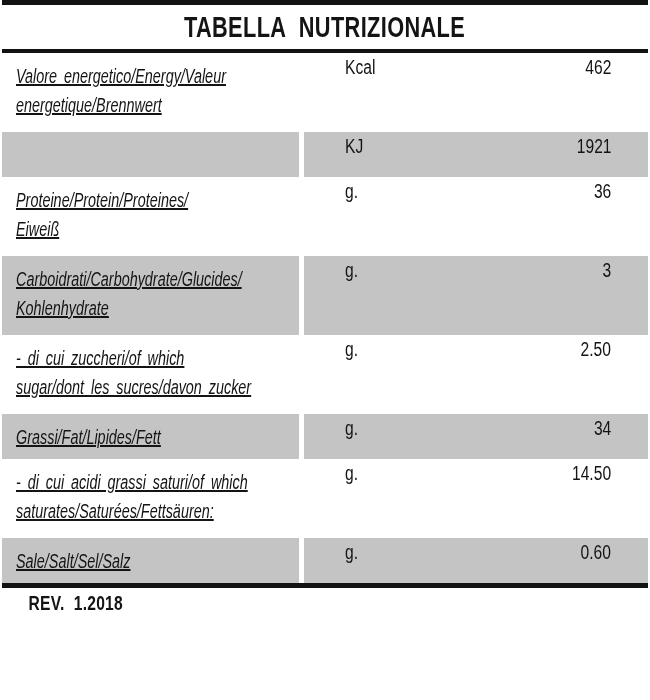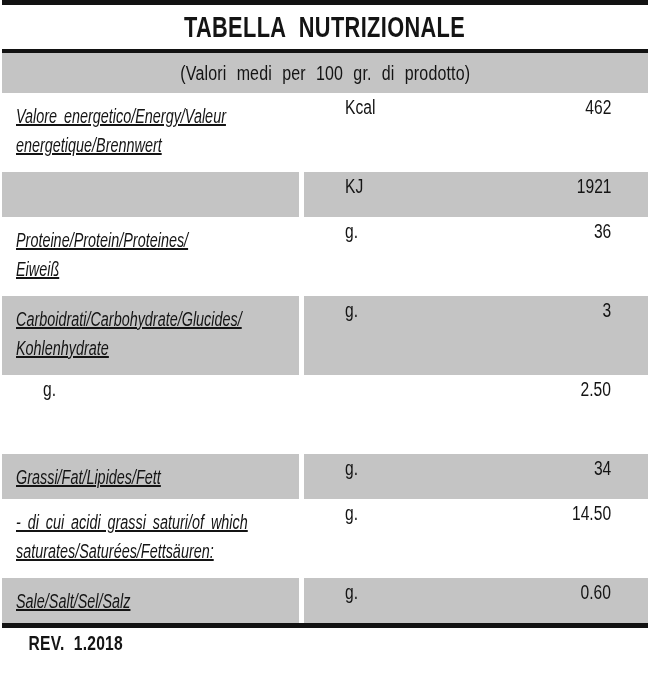--- a/index.html
+++ b/index.html
@@ -131,23 +131,20 @@
   <div class="table-wrap">
 
     <div class="top-bar"></div>
 
     <div class="title-block">
       <span class="title-text">TABELLA NUTRIZIONALE</span>
     </div>
 
     <div class="thick-rule"></div>
 
-    <div class="header-row">
-      <span class="subtitle-text">(Valori medi per 100 gr. di prodotto)</span>
-    </div>
 
     <div class="rows">
 
       <div class="row tall">
         <div class="cell cell-label">
           <div class="label-text">Valore energetico/Energy/Valeur
 energetique/Brennwert</div>
         </div>
         <div class="cell cell-rest">
           <span class="unit-text">Kcal</span>
@@ -181,20 +178,24 @@
           <div class="label-text">Carboidrati/Carbohydrate/Glucides/
 Kohlenhydrate</div>
         </div>
         <div class="cell cell-rest">
           <span class="unit-text">g.</span>
           <span class="value-text">3</span>
         </div>
       </div>
 
       <div class="row tall">
+        <div class="cell cell-label">
+          <div class="label-text">- di cui zuccheri/of which
+sugar/dont les sucres/davon zucker</div>
+        </div>
         <div class="cell cell-rest">
           <span class="unit-text">g.</span>
           <span class="value-text">2.50</span>
         </div>
       </div>
 
       <div class="row short shaded">
         <div class="cell cell-label">
           <div class="label-text">Grassi/Fat/Lipides/Fett</div>
         </div>

